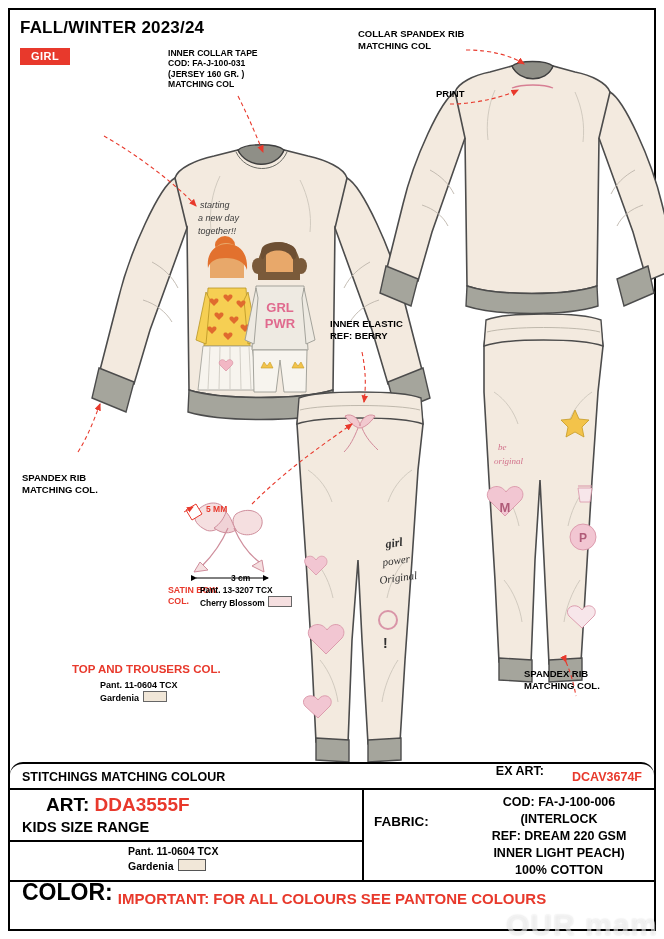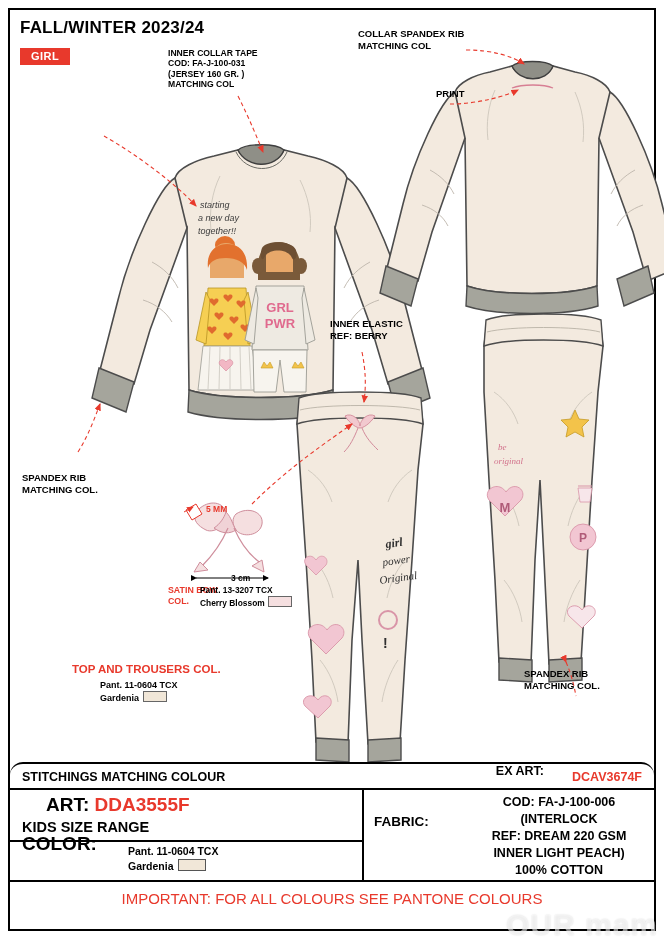--- a/index.html
+++ b/index.html
@@ -136,22 +136,22 @@
   .mid-divider {
     position: absolute;
     left: 10px;
     top: 840px;
     width: 352px;
     border-top: 2px solid #000;
   }
   .color-line {
     position: absolute;
     left: 22px;
-    top: 833px;
-    font-size: 19px;
+    top: 879px;
+    font-size: 23px;
     font-weight: bold;
   }
   .color-pant {
     position: absolute;
     left: 128px;
     top: 845px;
     font-size: 10.5px;
     font-weight: bold;
     line-height: 1.3;
   }
@@ -190,21 +190,21 @@
     width: 644px;
     height: 34px;
     border-top: 2px solid #000;
     box-sizing: border-box;
     display: flex;
     align-items: center;
     justify-content: center;
   }
   .important span {
     font-size: 15px;
-    font-weight: normal;
+    font-weight: bold;
     color: #e8392c;
   }
   
   .bow-dim-5 {
     position: absolute;
     left: 167px;
     top: 504px;
     font-size: 8.5px;
     font-weight: bold;
     color: #e8392c;

